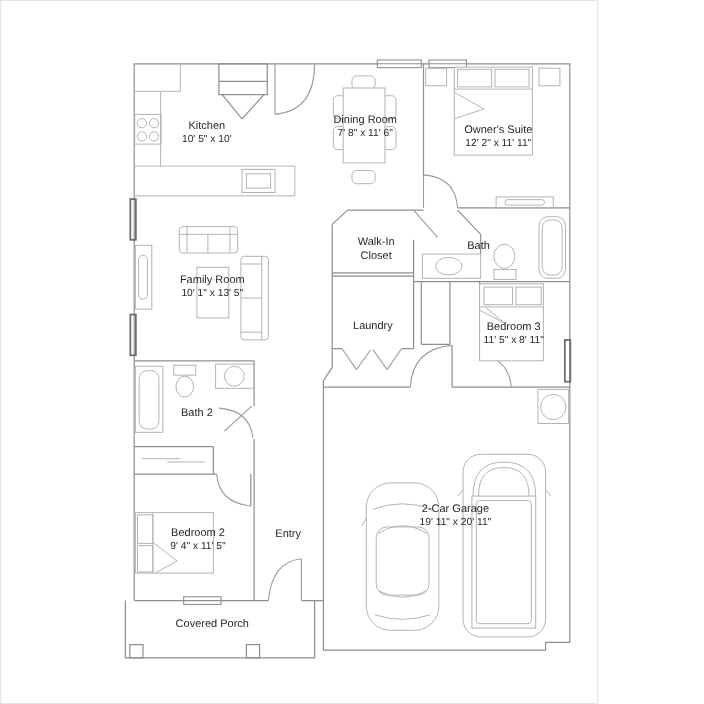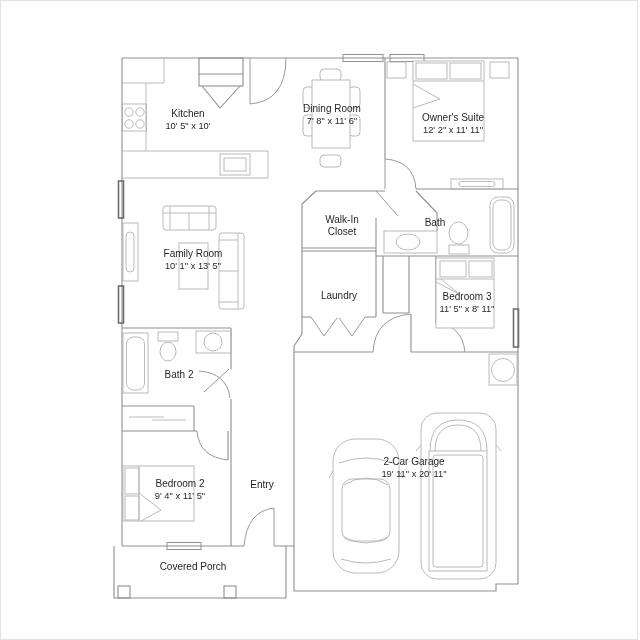--- a/index.html
+++ b/index.html
@@ -1,17 +1,17 @@
 <!DOCTYPE html>
 <html><head>
 <meta charset="utf-8">
 <style>
   html,body{margin:0;padding:0;background:#ffffff;}
   .canvas{
-    position:relative;width:638px;height:640px;background:#ffffff;
+    position:relative;width:544px;height:640px;background:#ffffff;
     box-sizing:border-box;border:1px solid #e3e3e3;overflow:hidden;
     font-family:"Liberation Sans", sans-serif;
   }
   svg{display:block;}
   .wall{stroke:#8f8f8f;stroke-width:1.1;fill:none;}
   .wall-thick{stroke:#6d6d6d;stroke-width:1.6;fill:none;}
   .win{stroke:#8f8f8f;stroke-width:1;fill:#ffffff;}
   .furn{stroke:#b2b2b2;stroke-width:0.9;fill:none;}
   .furn-solid{stroke:#b2b2b2;stroke-width:0.9;fill:#ffffff;}
   .door{stroke:#9a9a9a;stroke-width:1;fill:none;}

